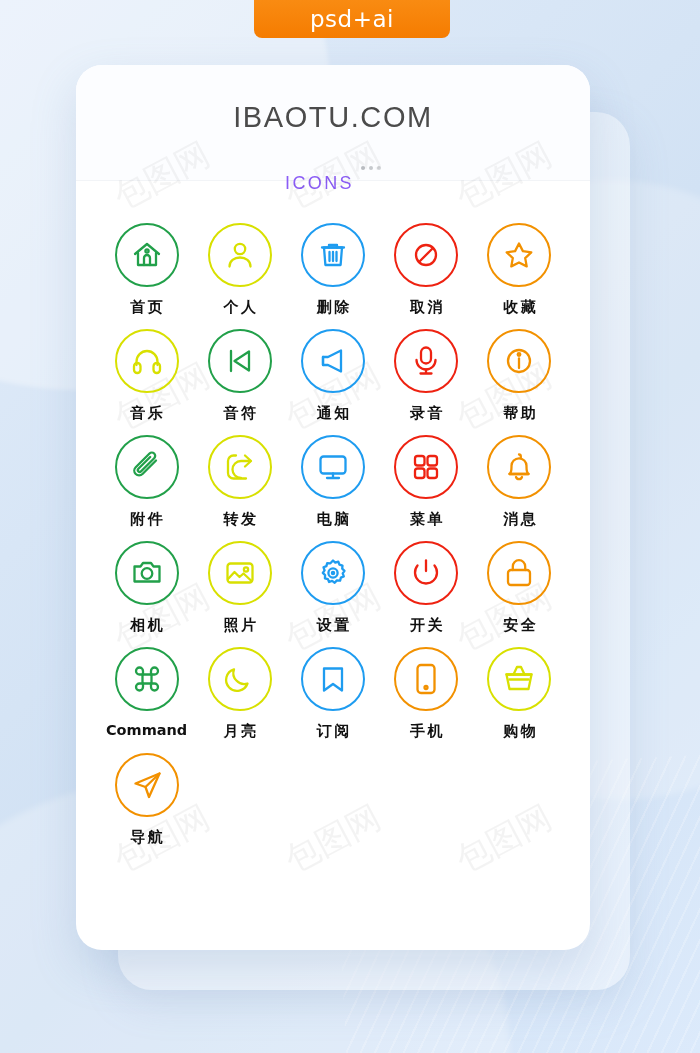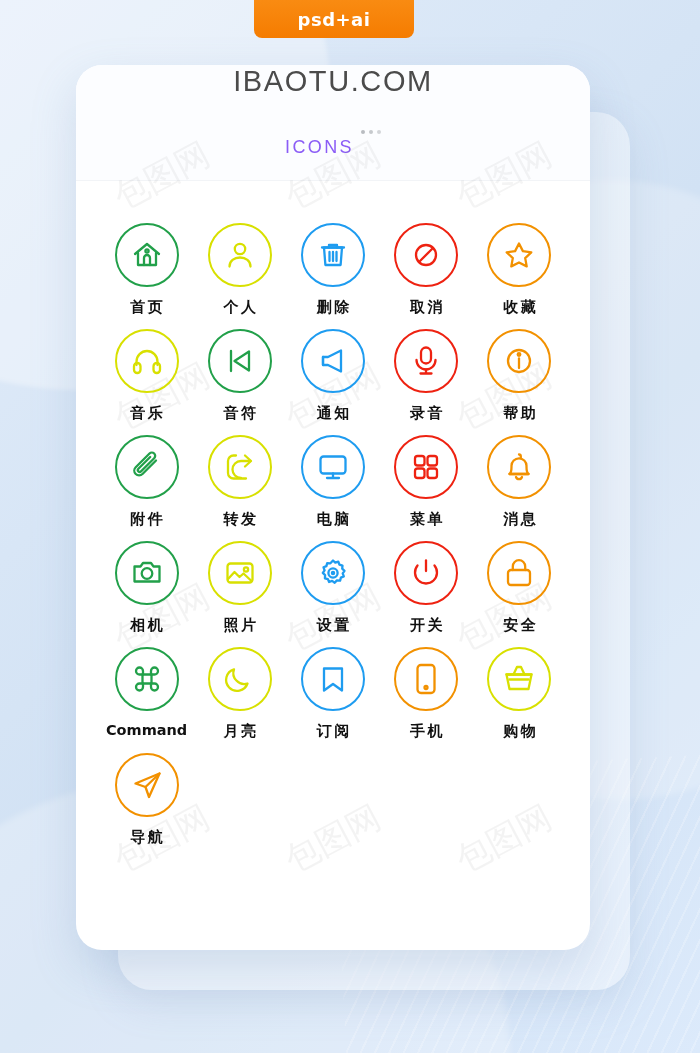--- a/index.html
+++ b/index.html
@@ -48,32 +48,31 @@
     background: repeating-linear-gradient(118deg,
       rgba(255,255,255,0.22) 0px, rgba(255,255,255,0.22) 2px,
       rgba(255,255,255,0) 2px, rgba(255,255,255,0) 13px);
     transform: rotate(-3deg);
   }
 
   
   .badge {
     position: absolute;
     left: 254px; top: 0;
-    width: 160px; height: 38px;
+    width: 196px; height: 38px;
     background: linear-gradient(180deg, #f98b12 0%, #f57c00 100%);
     border-radius: 0 0 8px 8px;
     color: #ffffff;
-    font-size: 18px;
+    font-size: 23px;
     letter-spacing: 0.5px;
     display: flex;
     align-items: center;
     justify-content: center;
     z-index: 40;
     font-family: "DejaVu Sans", sans-serif;
-    font-weight: bold;
   }
 
   
   .back-panel {
     position: absolute;
     left: 118px; top: 112px;
     width: 512px; height: 878px;
     background: rgba(255,255,255,0.40);
     border-radius: 34px;
     box-shadow: 0 12px 40px rgba(120,150,190,0.18);
@@ -85,20 +84,21 @@
     left: 76px; top: 65px;
     width: 514px; height: 885px;
     background: #ffffff;
     border-radius: 26px;
     box-shadow: 0 18px 46px rgba(110,140,185,0.22);
     overflow: hidden;
   }
 
   .card-header {
     height: 116px;
+    padding-top: 36px;
     text-align: center;
     background: #fcfdff;
     border-bottom: 1px solid #f2f4f7;
   }
 
   .brand-title {
     font-size: 29px;
     font-weight: 400;
     letter-spacing: 1.6px;
     color: #4b4b4b;

